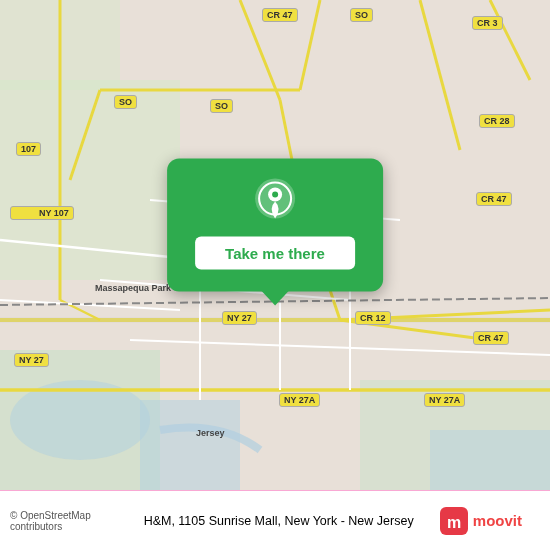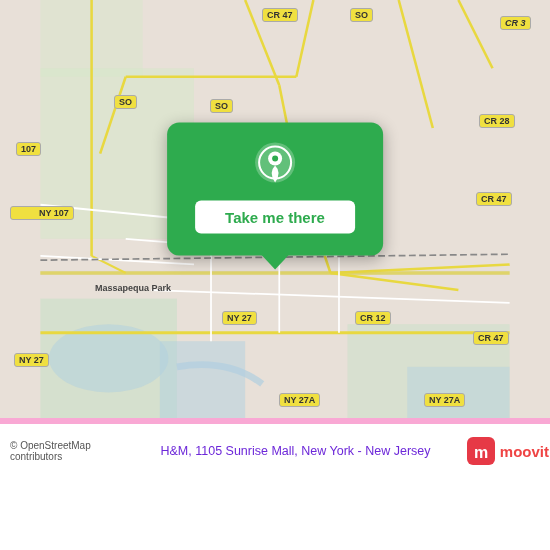--- a/index.html
+++ b/index.html
@@ -6,21 +6,21 @@
     body {
       width: 550px;
       height: 550px;
       overflow: hidden;
       font-family: Arial, sans-serif;
       position: relative;
     }
 
     #map-container {
       width: 550px;
-      height: 418px;
+      height: 490px;
       position: relative;
       overflow: hidden;
       background-color: #e8e0d8;
     }
 
     
     #map-svg {
       width: 100%;
       height: 100%;
       position: absolute;
@@ -81,35 +81,35 @@
     }
 
     
     #bottom-bar {
       width: 550px;
       height: 60px;
       background: white;
       display: flex;
       align-items: center;
       justify-content: space-between;
-      padding: 0 1px 0 10px;
-      border-top: 6px solid #f9a8d4;
+      padding: 0 28px 0 10px;
+      border-top: 1px solid #f9a8d4;
       position: relative;
       z-index: 20;
     }
 
     #attribution {
       font-size: 10px;
       color: #555;
       flex: 1;
     }
 
     #location-text {
       font-size: 12.5px;
-      color: #6d28d9;
+      color: #000000;
       font-weight: 500;
       flex: 3;
       text-align: center;
     }
 
     #moovit-logo {
       display: flex;
       align-items: center;
       gap: 5px;
       flex: 0 0 auto;
@@ -196,21 +196,21 @@
     <line x1="130" y1="340" x2="550" y2="355" stroke="white" stroke-width="2"></line>
     <line x1="0" y1="300" x2="180" y2="310" stroke="white" stroke-width="2"></line>
 
     <line x1="0" y1="305" x2="550" y2="298" stroke="#888" stroke-width="2" stroke-dasharray="8,4"></line>
 
     <path d="M160,430 Q220,420 260,450" stroke="#b0cfe0" stroke-width="8" fill="none" opacity="0.7"></path>
   </svg>
 
   <div class="route-badge" style="left:262px; top:8px;">CR 47</div>
   <div class="route-badge" style="left:350px; top:8px;">SO</div>
-  <div class="route-badge" style="left:500px; top:16px;font-style:italic;">CR 3</div>
+  <div class="route-badge" style="left:472px; top:16px;">CR 3</div>
   <div class="route-badge" style="left:114px; top:95px;">SO</div>
   <div class="route-badge" style="left:210px; top:99px;">SO</div>
   <div class="route-badge" style="left:16px; top:142px;text-align:center;">107</div>
   <div class="route-badge" style="left:479px; top:114px;">CR 28</div>
   <div class="route-badge" style="left:10px; top:206px;padding-left:28px;">NY 107</div>
   <div class="route-badge" style="left:476px; top:192px;">CR 47</div>
   <div class="road-label" style="left:95px; top:283px;">Massapequa Park</div>
   <div class="route-badge" style="left:222px; top:311px;">NY 27</div>
   <div class="route-badge" style="left:355px; top:311px;">CR 12</div>
   <div class="route-badge" style="left:14px; top:353px;">NY 27</div>

